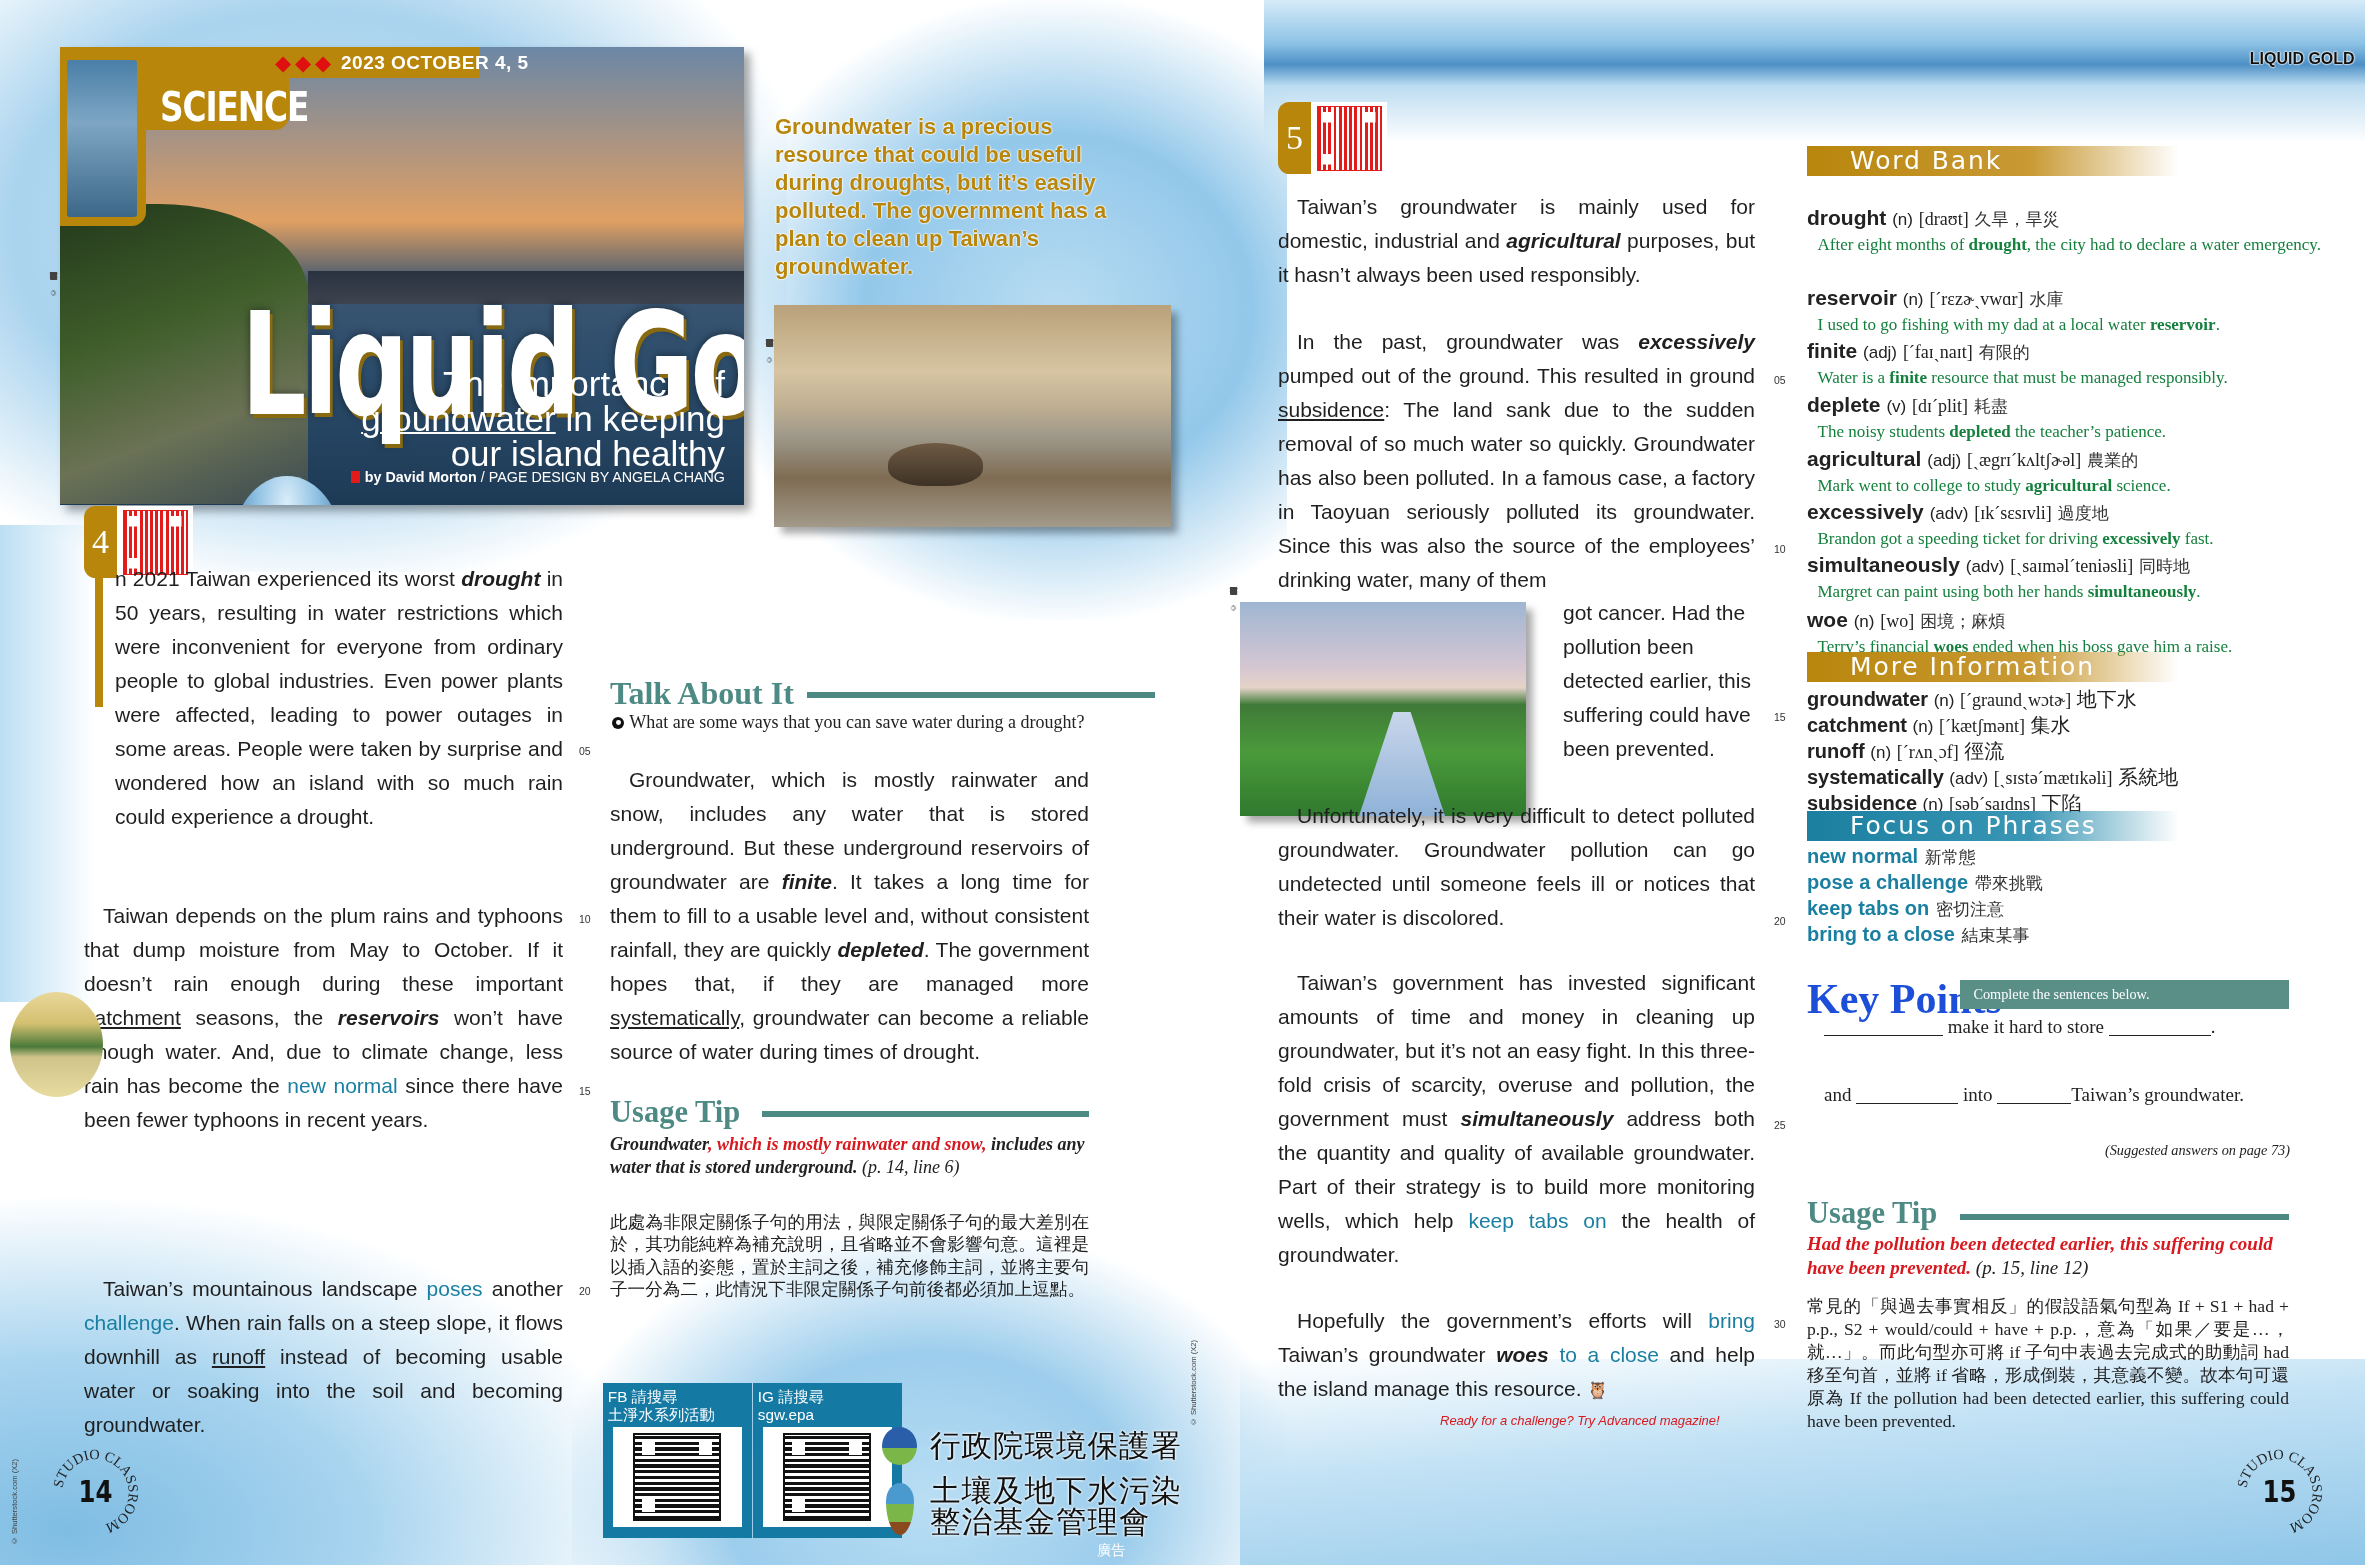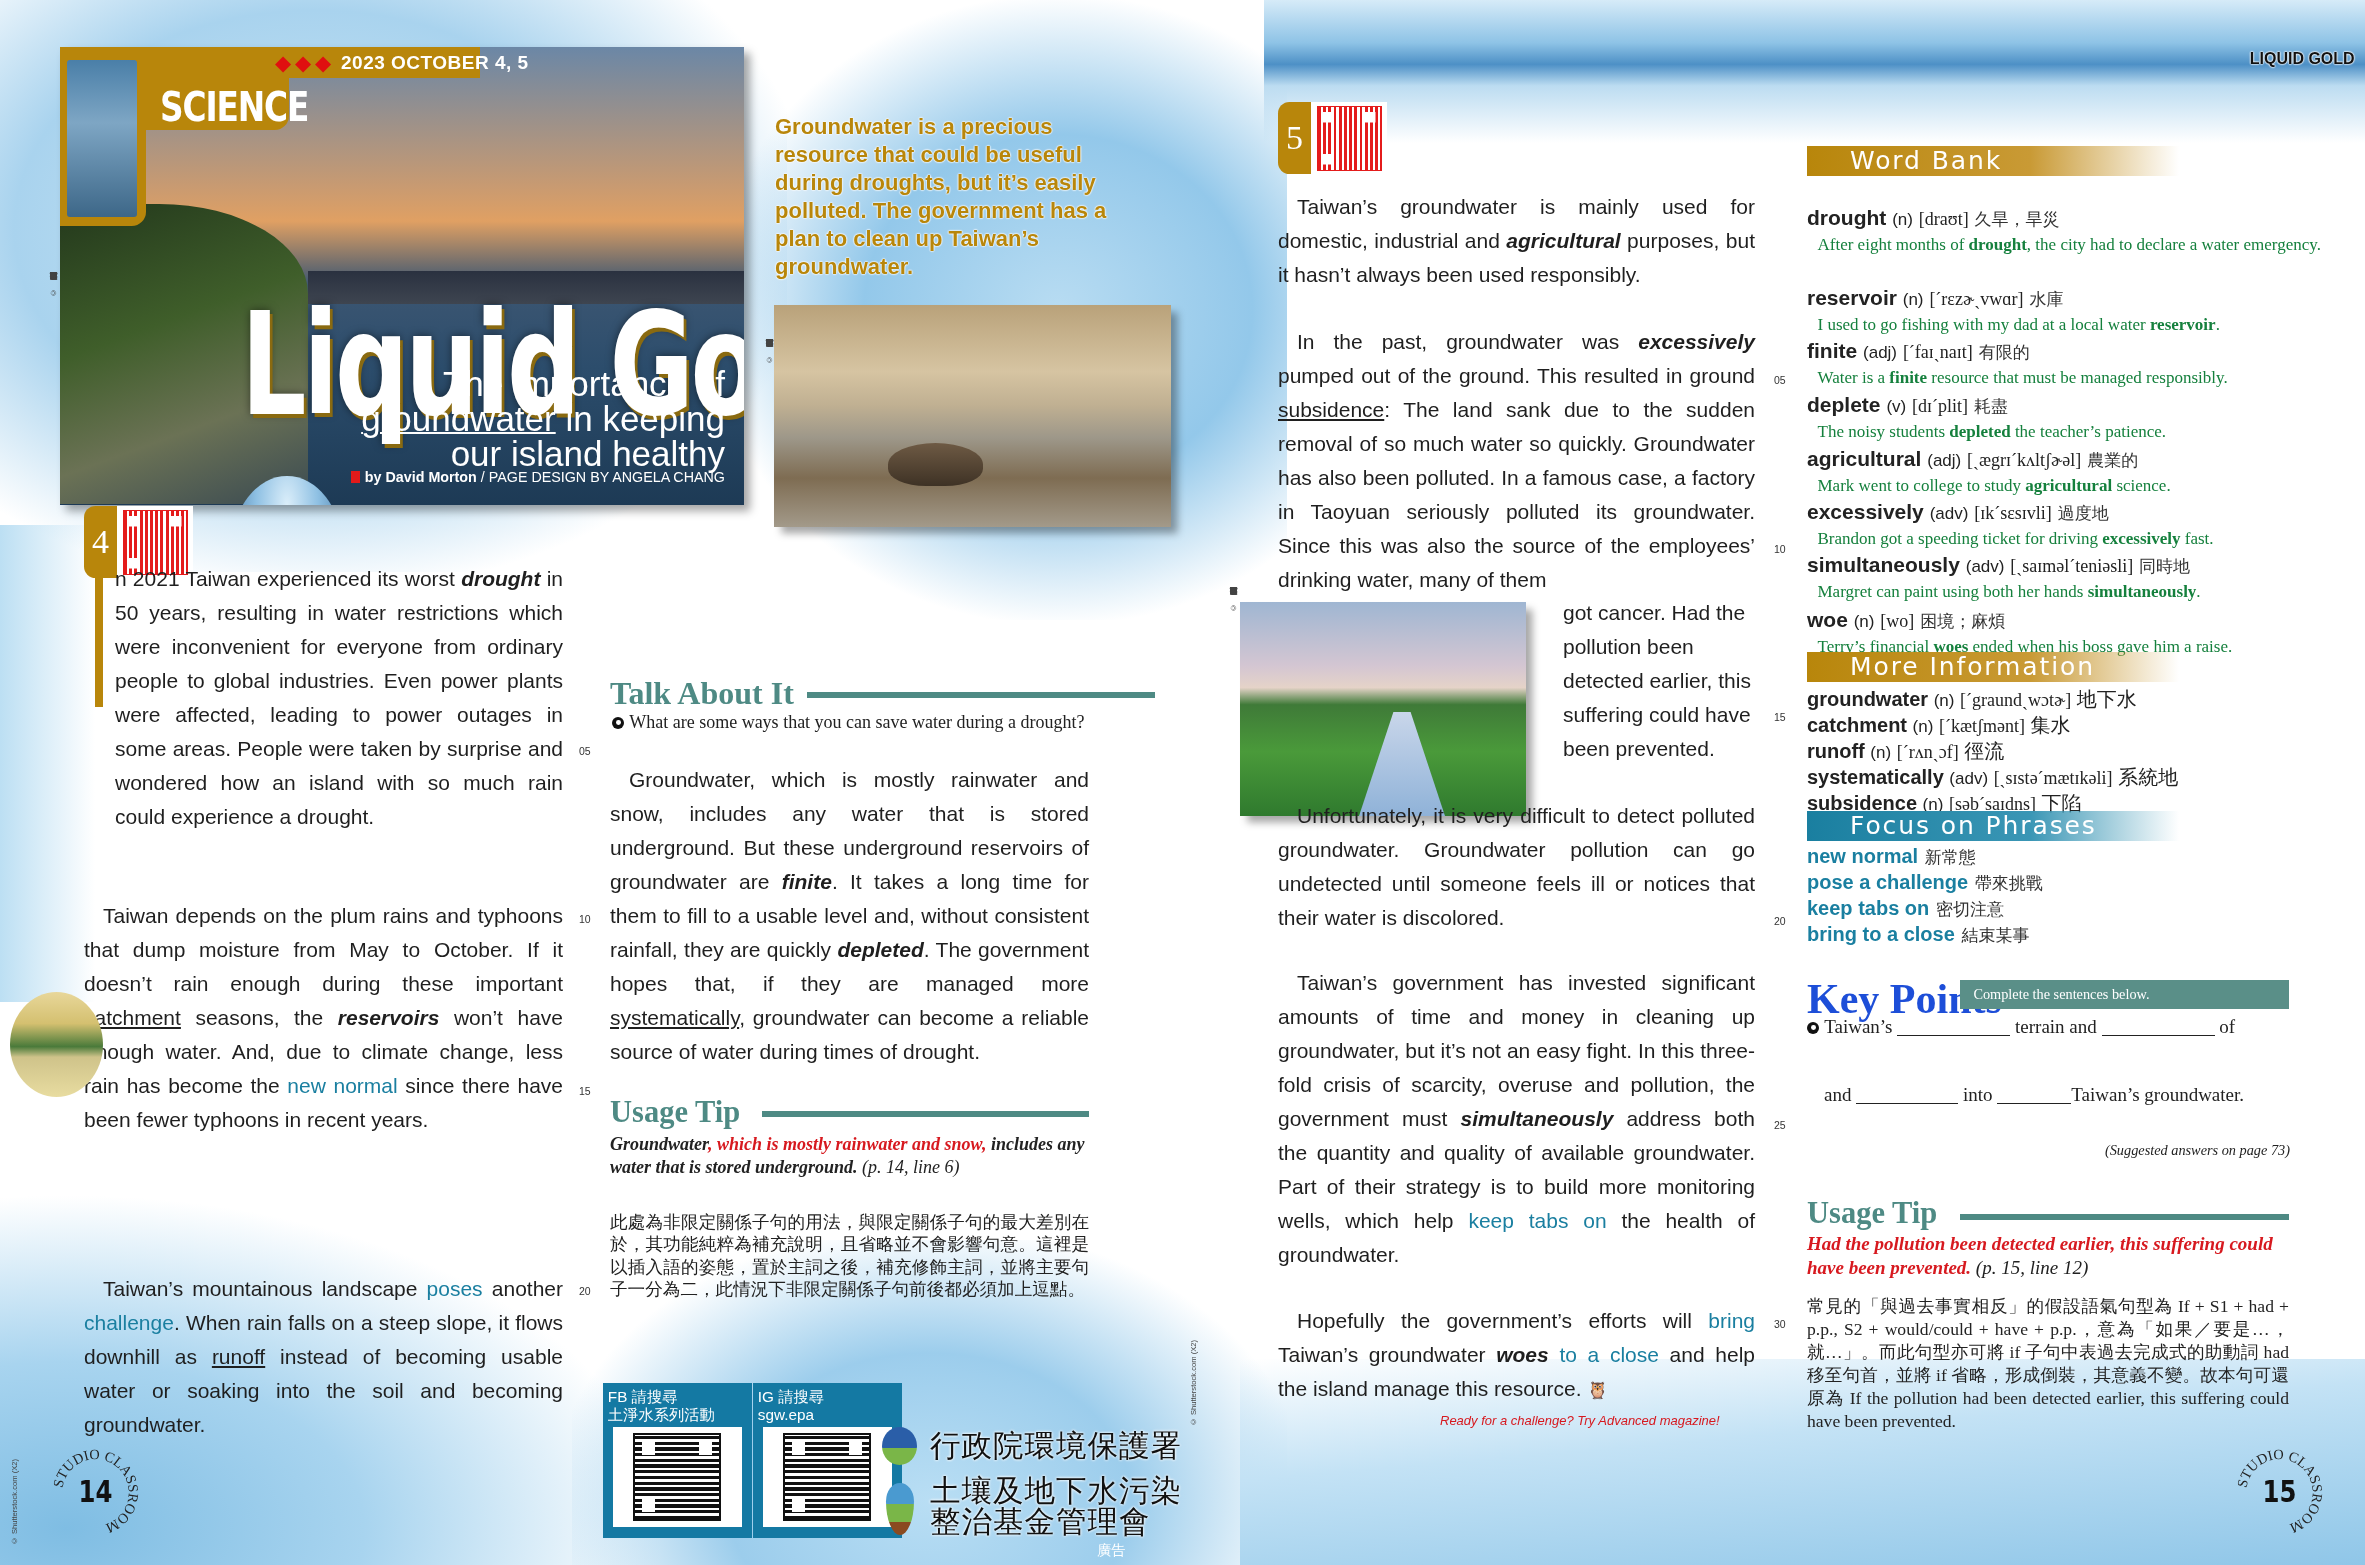--- a/index.html
+++ b/index.html
@@ -365,21 +365,21 @@
 <div class="ph-list">
   <div><span>new normal</span><span class="zh">新常態</span></div>
   <div><span>pose a challenge</span><span class="zh">帶來挑戰</span></div>
   <div><span>keep tabs on</span><span class="zh">密切注意</span></div>
   <div><span>bring to a close</span><span class="zh">結束某事</span></div>
 </div>
 
 <div class="kp-title">Key Points</div>
 <div class="kp-box">Complete the sentences below.</div>
 <div class="kp-item" style="top:1011px;">
-  <div><span class="bullet"></span><span>Taiwan’s</span> <span class="blank" style="width:113px;"></span> <span>terrain and</span> <span class="blank" style="width:113px;"></span> <span>of</span></div>
+  <div style="padding-left:17px;"><span class="blank" style="width:119px;"></span> <span>make it hard to store</span> <span class="blank" style="width:102px;"></span><span>.</span></div>
 </div>
 <div class="kp-item" style="top:1079px;">
   <div style="padding-left:17px;"><span>and</span> <span class="blank" style="width:102px;"></span> <span>into</span> <span class="blank" style="width:74px;"></span><span>Taiwan’s groundwater.</span></div>
 </div>
 <div style="position:absolute;right:76px;top:1142px;font-family:'Liberation Serif',serif;font-style:italic;font-size:14.3px;color:#222;">(Suggested answers on page 73)</div>
 
 <div class="section-head" style="left:1807px;top:1196px;font-size:30.5px;">Usage Tip</div>
 <div class="section-rule" style="left:1960px;top:1214px;width:329px;height:5.7px;"></div>
 <div class="usage-body" style="left:1807px;top:1232px;width:482px;font-size:19px;line-height:24px;font-style:italic;">
   <b style="color:#d7191f;">Had the pollution been detected earlier, this suffering could have been prevented.</b><span> (p. 15, line 12)</span>

